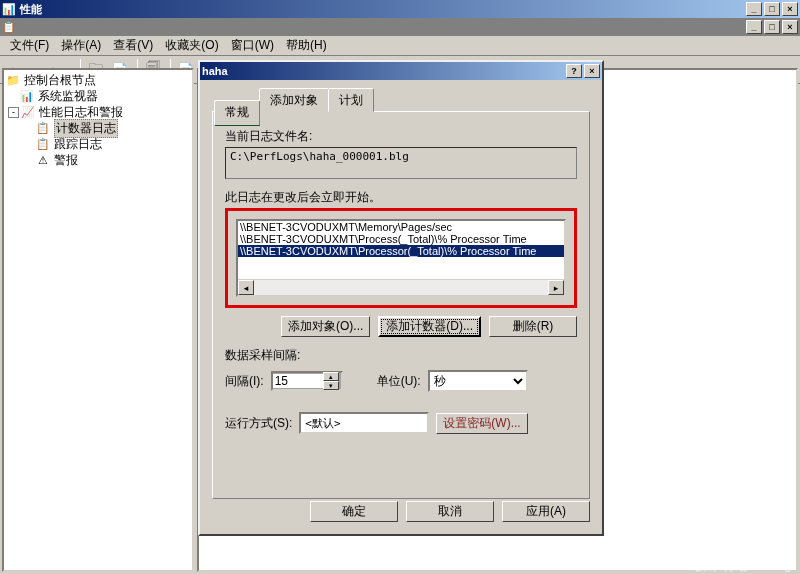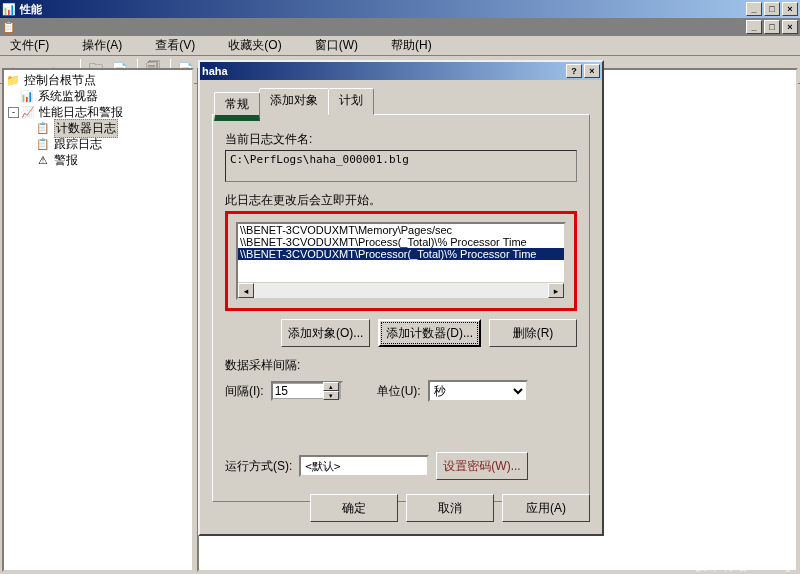--- a/index.html
+++ b/index.html
@@ -4,54 +4,54 @@
 <style>
   * { box-sizing: border-box; font-family: "SimSun", "MS Sans Serif", Tahoma, sans-serif; }
   body { margin: 0; width: 800px; height: 574px; background: #3a6ea5; font-size: 12px; overflow: hidden; position: relative; }
 
   .win { position: absolute; background: #d4d0c8; border: 2px solid; border-color: #f0f0f0 #404040 #404040 #f0f0f0; }
   .titlebar { height: 18px; background: linear-gradient(to right, #0a246a, #a6caf0); color: #fff; display: flex; align-items: center; padding: 0 2px; font-weight: bold; font-size: 11px; }
   .titlebar .spacer { flex: 1; }
   .tbtn { width: 16px; height: 14px; background: #d4d0c8; border: 1px solid; border-color: #fff #404040 #404040 #fff; margin-left: 2px; display: flex; align-items: center; justify-content: center; font-size: 9px; font-family: Marlett, Arial; color: #000; font-weight: bold; cursor: default; }
 
   .main-win { left: 0; top: 0; right: 0; bottom: 0; border: none; }
-  .menubar { height: 20px; background: #d4d0c8; display: flex; align-items: center; padding: 0 4px; border-bottom: 1px solid #808080; gap: 21px; }
+  .menubar { height: 20px; background: #d4d0c8; display: flex; align-items: center; padding: 0 4px; border-bottom: 1px solid #808080; }
   .menubar span { padding: 2px 6px; }
   .toolbar { height: 28px; background: #d4d0c8; display: flex; align-items: center; padding: 0 4px; border-bottom: 1px solid #808080; }
   .toolbar .tico { width: 22px; height: 22px; border: 1px solid transparent; margin-right: 2px; display: flex; align-items: center; justify-content: center; font-size: 14px; color: #555; }
   .toolbar .sep { width: 1px; height: 22px; background: #808080; border-right: 1px solid #fff; margin: 0 4px; }
   .toolbar .arrow { width: 10px; display: flex; justify-content: center; font-size: 8px; color: #000; margin-left: -2px; margin-right:4px;}
 
   .content { position: absolute; top: 68px; left: 2px; right: 2px; bottom: 2px; display: flex; }
   .tree { width: 192px; background: #fff; border: 2px inset #d4d0c8; overflow: hidden; padding: 2px; }
   .tree-row { display: flex; align-items: center; height: 16px; white-space: nowrap; }
   .tree-ico { width: 14px; height: 14px; margin-right: 4px; display: inline-flex; align-items: center; justify-content: center; font-size: 11px; }
   .exp { width: 11px; height: 11px; border: 1px solid #808080; background:#fff; display: inline-flex; align-items: center; justify-content: center; font-size: 9px; line-height: 1; margin-right: 2px; font-family: monospace; cursor:default;}
   .tree .sel { background: #d4d0c8; border: 1px dotted #808080; padding:0 1px; }
   .right { flex: 1; background: #fff; border: 2px inset #d4d0c8; margin-left: 3px; padding: 4px; color: #000; }
 
   
   .dlg { left: 198px; top: 60px; width: 406px; height: 476px; }
   .dlg-body { padding: 8px 12px; position: relative; height: calc(100% - 22px); }
   .tabstrip { display: flex; position: relative; z-index:2; margin-left:2px;}
   .tab { padding: 3px 10px 2px 10px; border: 1px solid; border-color: #fff #808080 transparent #fff; background: #d4d0c8; border-top-left-radius:2px; border-top-right-radius:2px; margin-right:-1px; position:relative;}
-  .tab.active { border-bottom: 6px solid #14532d; top:6px; margin-top:-2px; z-index:3;}
+  .tab.active { border-bottom: 1px solid #14532d; top:14px; margin-top:-2px; z-index:3;}
   .tabpanel { border: 1px solid; border-color: #fff #808080 #808080 #fff; height: 388px; padding: 10px 12px; position:relative; top:-1px;}
 
   .field-ro { width: 100%; height: 32px; border: 1px inset #808080; background: #d4d0c8; padding: 2px 4px; font-family: "MS Sans Serif", monospace; font-size: 11px; }
   .label { margin: 6px 0 2px 0; display:block; }
   .counters-wrap { border: 3px solid #db0404; padding: 8px; margin-top: 2px; }
   .listbox { background: #fff; border: 2px inset #d4d0c8; height: 78px; font-family: "MS Sans Serif", Consolas, monospace; font-size: 11px; overflow: hidden; position: relative; }
   .listbox .li { padding: 0 2px; white-space: nowrap; }
   .listbox .sel2 { background: #0a246a; color: #fff; }
   .hscroll { height: 16px; background: #ececec; border-top:1px solid #d4d0c8; display:flex; justify-content:space-between;}
   .sbtn { width:16px; background:#d4d0c8; border:1px solid; border-color:#fff #404040 #404040 #fff; display:flex;align-items:center;justify-content:center; font-size:9px;}
 
   .btnrow { display: flex; justify-content: flex-end; gap: 8px; margin-top: 8px; }
-  .btn { min-width: 88px; height: 28px; background: #d4d0c8; border:1px solid; border-color:#fff #404040 #404040 #fff; font-size:12px; padding:0 6px; cursor:default; }
+  .btn { min-width: 88px; height: 21px; background: #d4d0c8; border:1px solid; border-color:#fff #404040 #404040 #fff; font-size:12px; padding:0 6px; cursor:default; }
   .btn.focus { outline:1px dotted #000; outline-offset:-4px; border:2px solid #404040; border-color:#fff #000 #000 #fff; box-shadow: inset 0 0 0 1px #d4d0c8;}
   .inline { display: flex; align-items: center; gap: 7px; margin-top:6px;}
   .spin { width: 72px; height: 20px; border: 2px inset #d4d0c8; background:#a3a3a3; display:flex; align-items:center; }
   .spin input { border:none; width:50px; font-size:12px; padding:0 2px; }
   .spin .upd { width:16px; display:flex; flex-direction:column; }
   .spin .ub { height:9px; background:#d4d0c8; border:1px solid; border-color:#fff #404040 #404040 #fff; font-size:7px; display:flex;justify-content:center;align-items:center;}
   select.combo { width: 100px; height:22px; background:#fff; border:2px inset #d4d0c8; font-size:12px;}
   .dlg-btns { position:absolute; bottom:8px; right:12px; display:flex; gap:8px;}
 
   .watermark { position:absolute; right:6px; bottom:2px; color:rgba(255,255,255,0.55); font-size:26px; font-weight:bold; font-family: Arial; letter-spacing:1px; text-align:right; line-height:0.9;}
@@ -178,21 +178,21 @@
           <div class="upd">
               <div class="ub">▴</div>
               <div class="ub">▾</div>
             </div>
         </div>
         <span style="width:20px"></span>
         <span>单位(U):</span>
         <select class="combo"><option>秒</option></select>
       </div>
 
-      <div class="inline" style="margin-top:50px;">
+      <div class="inline" style="margin-top:20px;">
         <span>运行方式(S):</span>
         <input class="field-ro" style="background: rgb(255, 255, 255); width: 130px; height: 22px; border: 2px inset rgb(212, 208, 200);" value="&lt;默认&gt;">
         <button class="btn" style="color:#7f1d1d">设置密码(W)...</button>
       </div>
     </div>
 
     <div class="dlg-btns">
       <button class="btn">确定</button>
       <button class="btn">取消</button>
       <button class="btn">应用(A)</button>

